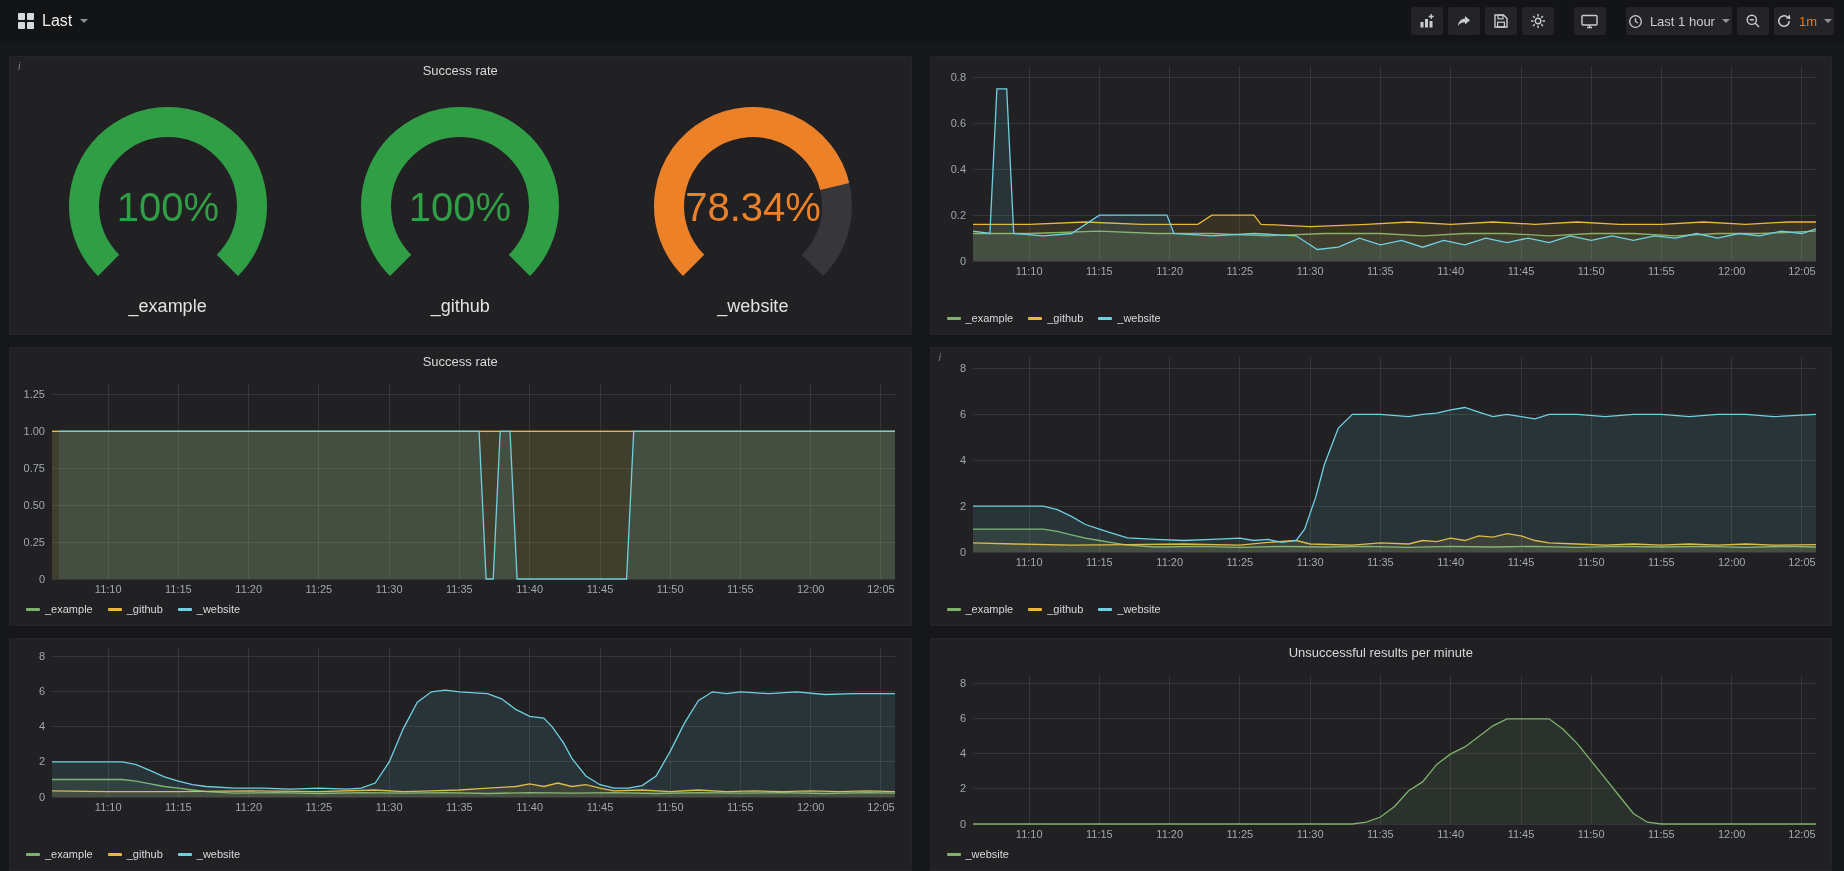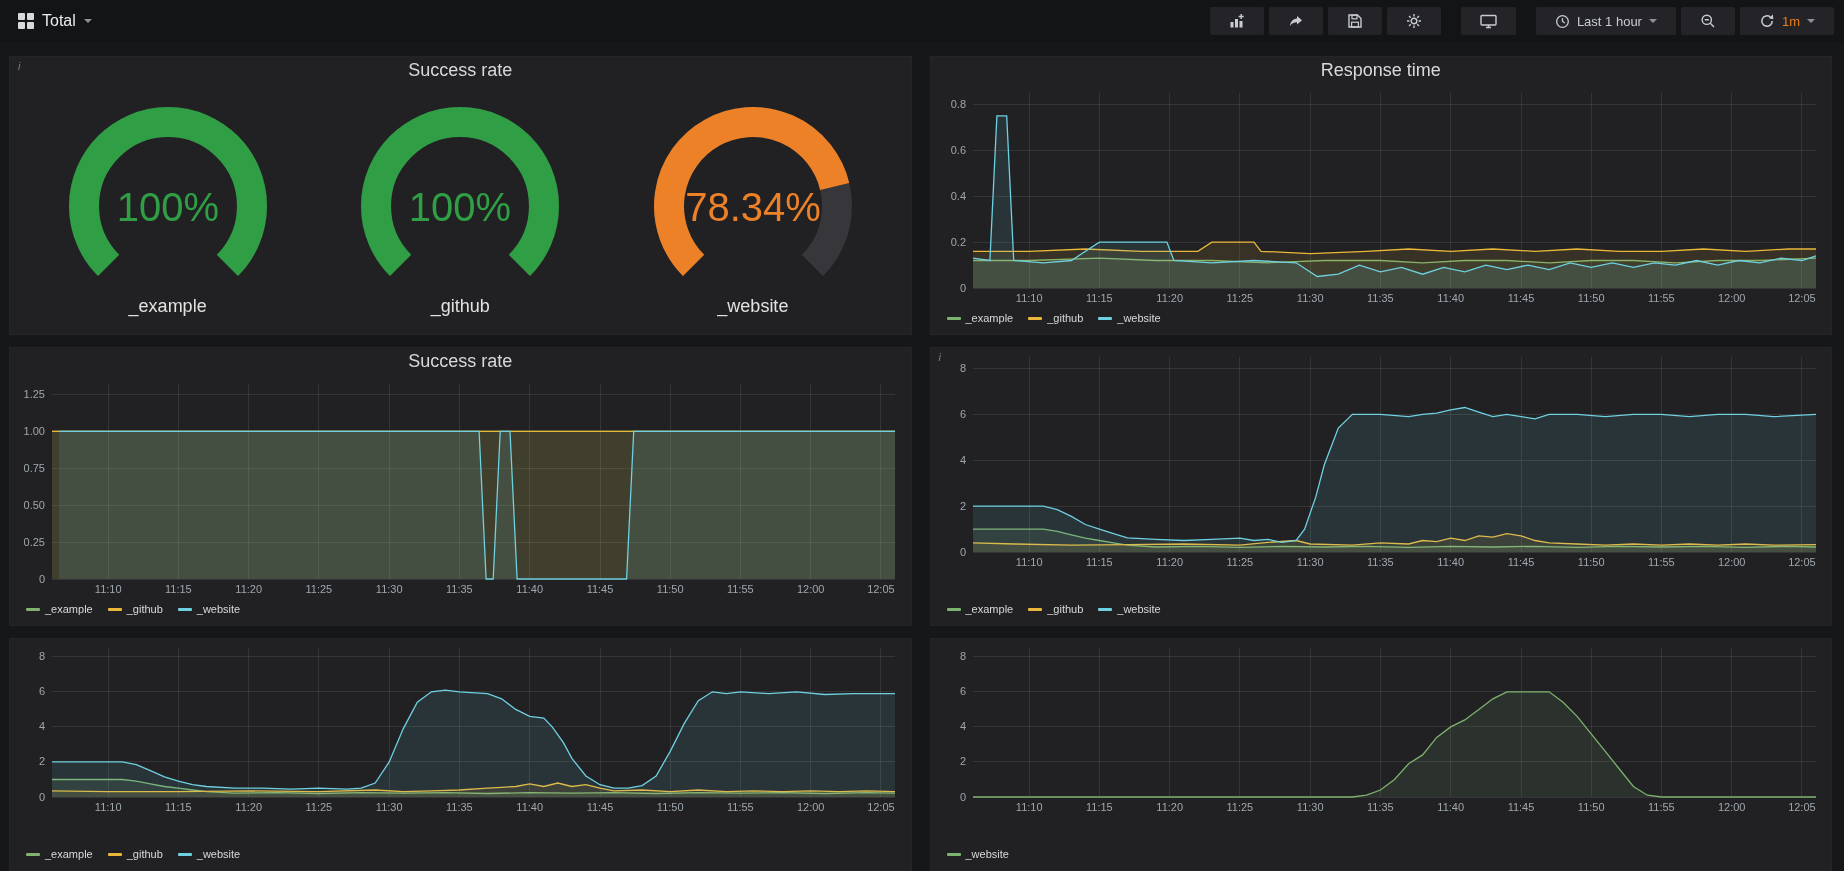--- a/index.html
+++ b/index.html
@@ -4,27 +4,27 @@
 <style>
   html,body{margin:0;padding:0;}
   body{width:1844px;height:871px;background:#161719;font-family:"Liberation Sans",sans-serif;overflow:hidden;color:#d8d9da;}
   .navbar{height:42px;display:flex;align-items:center;padding:0 10px;background:#131416;}
   .brand{display:flex;align-items:center;gap:10px;padding:0 8px;cursor:pointer;}
   .grid-icon{display:grid;grid-template-columns:7px 7px;grid-template-rows:7px 7px;gap:2px;}
   .grid-icon span{background:#d8d9da;border-radius:1px;}
   .dash-title{font-size:16px;color:#ececec;display:flex;align-items:center;gap:8px;cursor:pointer;}
   .caret{width:0;height:0;border-left:4px solid transparent;border-right:4px solid transparent;border-top:4px solid #8e9196;display:inline-block;}
   .nav-right{margin-left:auto;display:flex;align-items:center;gap:5px;}
-  .nav-btn{height:28px;min-width:32px;display:flex;align-items:center;justify-content:center;gap:7px;background:#242428;border:none;border-radius:2px;color:#c7ccd1;font-size:13px;font-family:inherit;cursor:pointer;padding:0 19px;}
+  .nav-btn{height:28px;min-width:32px;display:flex;align-items:center;justify-content:center;gap:7px;background:#242428;border:none;border-radius:2px;color:#c7ccd1;font-size:13px;font-family:inherit;cursor:pointer;padding:0 2px;}
   .nav-btn svg{display:block;}
   .spacer{width:10px;}
   .orange{color:#eb7b18;font-weight:normal;}
   .dash{padding:14px 12px 0 9px;display:grid;grid-template-columns:1fr 1fr;grid-template-rows:279px 279px 233px;gap:12px 18px;}
   .panel{background:#212124;position:relative;display:flex;flex-direction:column;border:1px solid rgba(255,255,255,0.02);}
-  .panel-title{height:27px;line-height:27px;text-align:center;font-size:18px;font-weight:500;color:#d8d9da;cursor:pointer;flex:0 0 auto;}
+  .panel-title{height:27px;line-height:27px;text-align:center;font-size:13px;font-weight:500;color:#d8d9da;cursor:pointer;flex:0 0 auto;}
   .chart-wrap{flex:1 1 auto;position:relative;margin:0 6px;}
   .chart-wrap svg{position:absolute;left:0;top:0;}
   .legend{height:22px;flex:0 0 auto;display:flex;align-items:center;gap:15px;padding:0 0 5px 16px;font-size:11px;color:#d8d9da;}
   .legend .item{display:flex;align-items:center;gap:5px;cursor:pointer;}
   .legend .swatch{width:14px;height:3px;border-radius:1px;}
   .gauges{flex:1;display:flex;align-items:center;justify-content:space-evenly;}
   .gauge-cell{display:flex;flex-direction:column;align-items:center;}
   .gauge-label{font-size:18px;color:#e2e2e2;margin-top:-6px;}
   .info-corner{position:absolute;top:1px;left:3px;font-size:11px;color:#7a7e83;font-style:italic;padding:2px 5px;cursor:pointer;z-index:2;}
   text{font-family:"Liberation Sans",sans-serif;}
@@ -35,21 +35,21 @@
 <div class="navbar">
   <div class="brand">
     <span class="grid-icon">
         <span></span>
         <span></span>
         <span></span>
         <span></span>
       </span>
   </div>
   <div class="dash-title">
-    <span>Total</span>
+    <span>Last</span>
     <span class="caret"></span>
   </div>
 
   <div class="nav-right">
     <button class="nav-btn" title="Add panel">
       <svg width="16" height="16" viewBox="0 0 16 16">
         <rect x="1.5" y="9" width="3" height="5.5" fill="#c7ccd1"></rect>
         <rect x="6" y="6" width="3" height="8.5" fill="#c7ccd1"></rect>
         <rect x="10.5" y="8" width="3" height="6.5" fill="#c7ccd1"></rect>
         <path d="M12.2 1v5M9.7 3.5h5" stroke="#c7ccd1" stroke-width="1.4" fill="none"></path>
@@ -139,21 +139,20 @@
             <path d="M75.60,163.40 A84,84 0 1,1 194.40,163.40" stroke="#37373b" stroke-width="30" fill="none" stroke-linecap="butt"></path>
             <path d="M75.60,163.40 A84,84 0 1,1 216.69,84.42" stroke="#ED8128" stroke-width="30" fill="none" stroke-linecap="butt"></path>
             <text x="135" y="119" text-anchor="middle" font-size="40" font-weight="500" fill="#ED8128">78.34%</text>
           </svg>
           <div class="gauge-label">_website</div>
         </div>
       </div>
   </section>
 
   <section class="panel">
-    <div class="panel-title">Response time</div>
     <div class="chart-wrap">
         <svg width="889" height="223">
           <line x1="36" x2="879" y1="204.0" y2="204.0" stroke="rgba(255,255,255,0.09)" stroke-width="1" shape-rendering="crispEdges"></line>
           <text x="29" y="207.5" text-anchor="end" fill="#9fa7ae" font-size="11">0</text>
           <line x1="36" x2="879" y1="158.1" y2="158.1" stroke="rgba(255,255,255,0.09)" stroke-width="1" shape-rendering="crispEdges"></line>
           <text x="29" y="161.6" text-anchor="end" fill="#9fa7ae" font-size="11">0.2</text>
           <line x1="36" x2="879" y1="112.2" y2="112.2" stroke="rgba(255,255,255,0.09)" stroke-width="1" shape-rendering="crispEdges"></line>
           <text x="29" y="115.7" text-anchor="end" fill="#9fa7ae" font-size="11">0.4</text>
           <line x1="36" x2="879" y1="66.4" y2="66.4" stroke="rgba(255,255,255,0.09)" stroke-width="1" shape-rendering="crispEdges"></line>
           <text x="29" y="69.9" text-anchor="end" fill="#9fa7ae" font-size="11">0.6</text>
@@ -388,20 +387,21 @@
           <span>_github</span>
         </span>
         <span class="item">
           <span class="swatch" style="background: rgb(110, 208, 224);"></span>
           <span>_website</span>
         </span>
       </div>
   </section>
 
   <section class="panel">
+    <div class="panel-title">Unsuccessful results per minute</div>
     <div class="chart-wrap">
         <svg width="889" height="177">
           <line x1="36" x2="879" y1="158.0" y2="158.0" stroke="rgba(255,255,255,0.09)" stroke-width="1" shape-rendering="crispEdges"></line>
           <text x="29" y="161.5" text-anchor="end" fill="#9fa7ae" font-size="11">0</text>
           <line x1="36" x2="879" y1="122.9" y2="122.9" stroke="rgba(255,255,255,0.09)" stroke-width="1" shape-rendering="crispEdges"></line>
           <text x="29" y="126.4" text-anchor="end" fill="#9fa7ae" font-size="11">2</text>
           <line x1="36" x2="879" y1="87.9" y2="87.9" stroke="rgba(255,255,255,0.09)" stroke-width="1" shape-rendering="crispEdges"></line>
           <text x="29" y="91.4" text-anchor="end" fill="#9fa7ae" font-size="11">4</text>
           <line x1="36" x2="879" y1="52.8" y2="52.8" stroke="rgba(255,255,255,0.09)" stroke-width="1" shape-rendering="crispEdges"></line>
           <text x="29" y="56.3" text-anchor="end" fill="#9fa7ae" font-size="11">6</text>

